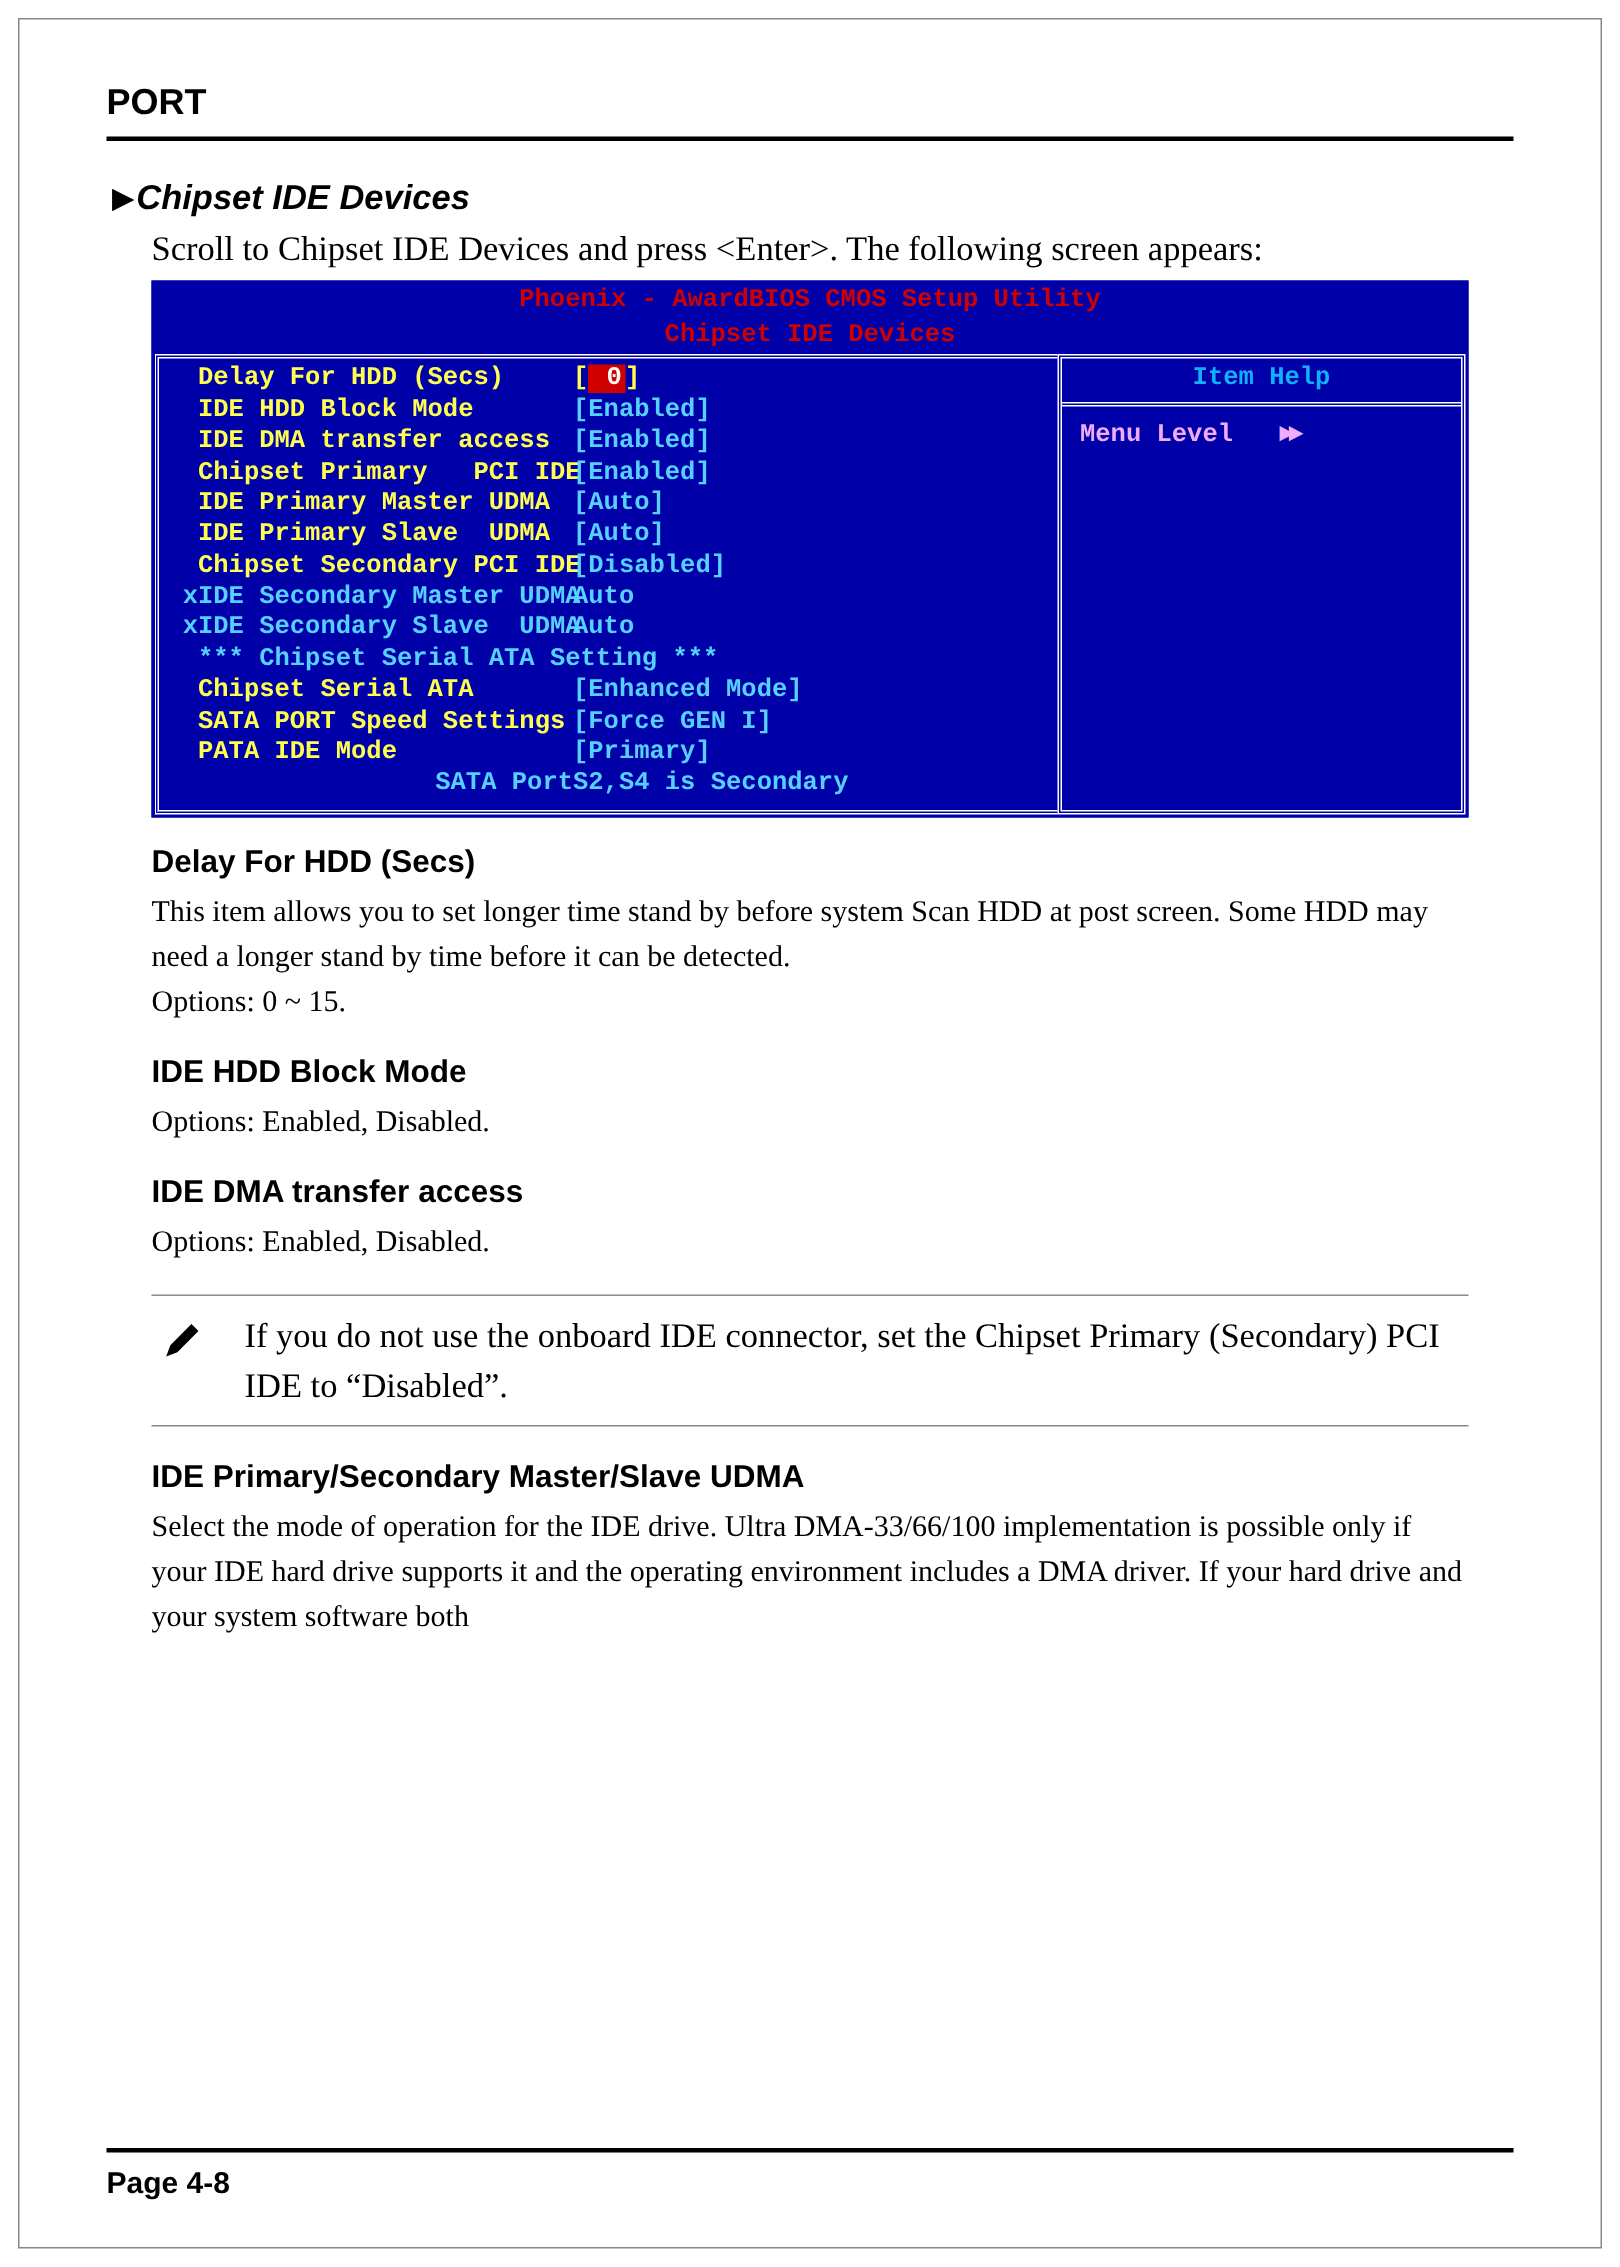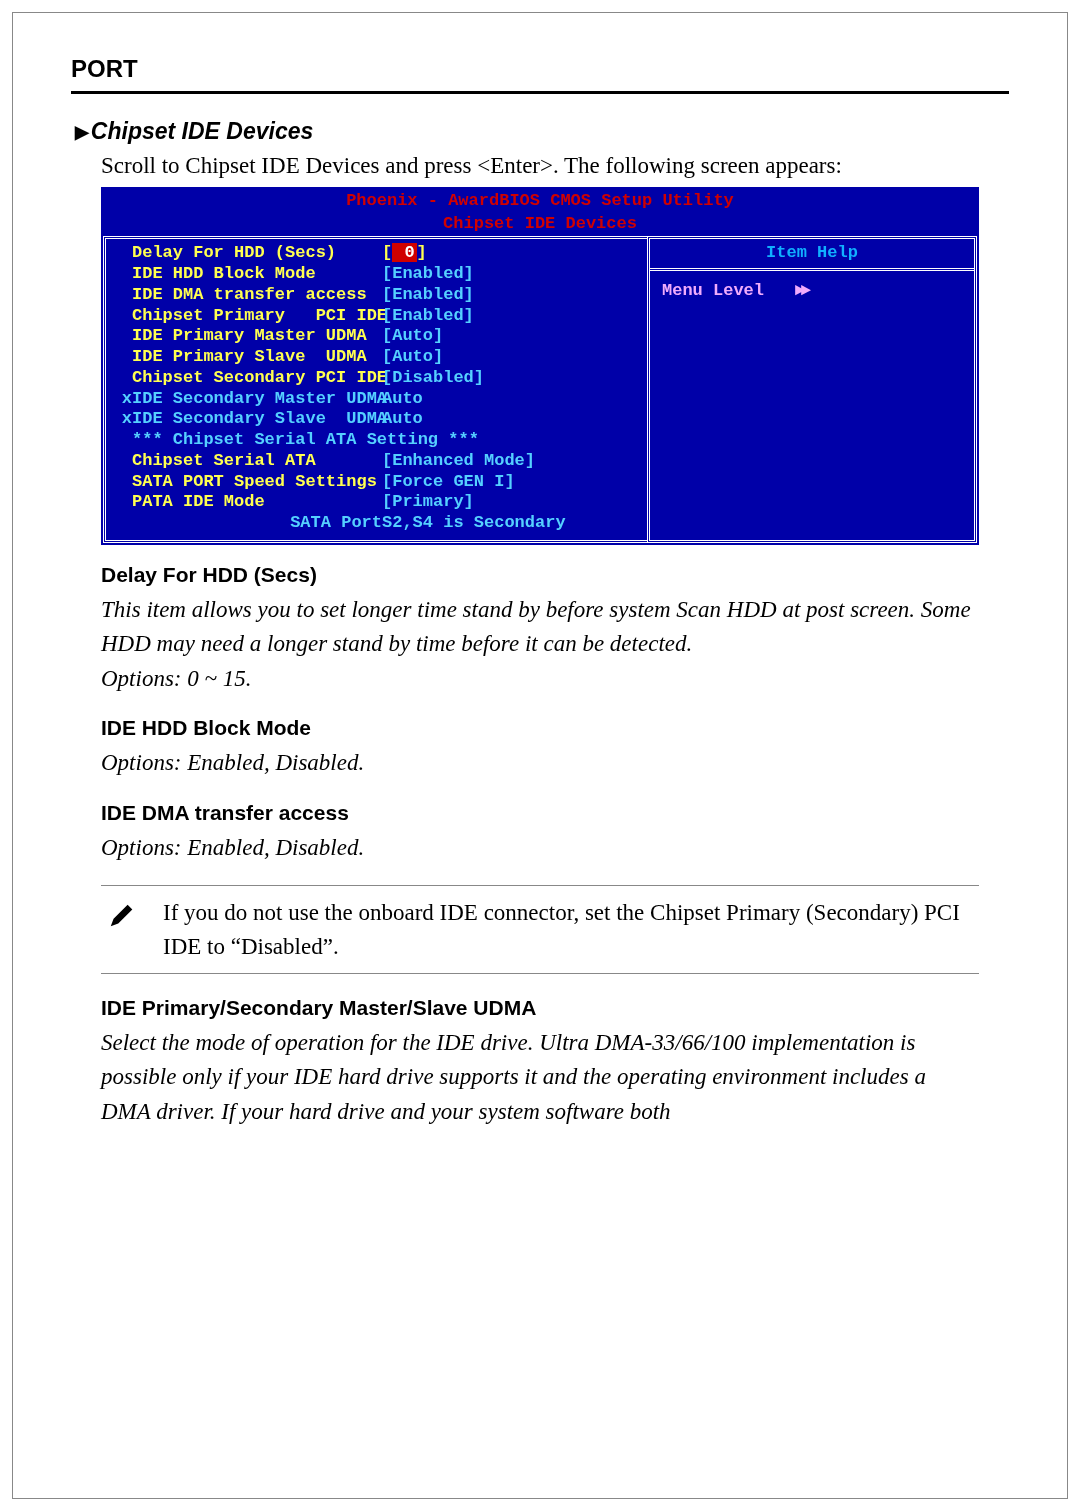--- a/index.html
+++ b/index.html
@@ -63,21 +63,21 @@
     margin-top: 2px;
   }
   .bios-left {
     flex: 1 1 auto;
     border: 3px double #fff;
     border-right: none;
     padding: 4px 8px 6px 8px;
     white-space: pre;
   }
   .bios-right {
-    width: 330px;
+    width: 272px;
     border: 3px double #fff;
   }
   .bios-right-head {
     border-bottom: 3px double #fff;
     text-align: center;
     color: #10b0ff;
     padding: 4px 0;
   }
   .bios-right-body {
     color: #f0abfc;
@@ -92,23 +92,22 @@
   .bios-prefix { width: 18px; display: inline-block; }
   
   .section { margin: 0 30px 20px 30px; }
   .section-h {
     font-family: Arial, Helvetica, sans-serif;
     font-size: 21px;
     font-weight: bold;
     margin-bottom: 6px;
   }
   .section-p {
-    font-size: 23px;
+    font-size: 20px;
     line-height: 1.5;
-    font-style: italic;
   }
   
   .note {
     margin: 8px 30px 22px 30px;
     border-top: 1px solid #888;
     border-bottom: 1px solid #888;
     padding: 10px 6px 10px 6px;
     display: flex;
     gap: 26px;
     align-items: flex-start;
@@ -188,14 +187,15 @@
         </svg>
     </div>
     <div class="note-text">If you do not use the onboard IDE connector, set the Chipset Primary (Secondary) PCI IDE to “Disabled”.</div>
   </div>
 
   <div class="section">
     <div class="section-h">IDE Primary/Secondary Master/Slave UDMA</div>
     <div class="section-p">Select the mode of operation for the IDE drive.  Ultra DMA-33/66/100 implementation is possible only if your IDE hard drive supports it and the operating environment includes a DMA driver. If your hard drive and your system software both</div>
   </div>
 
+  <div class="footer">Page 4-8</div>
 
 </div>
 
 </body></html>

